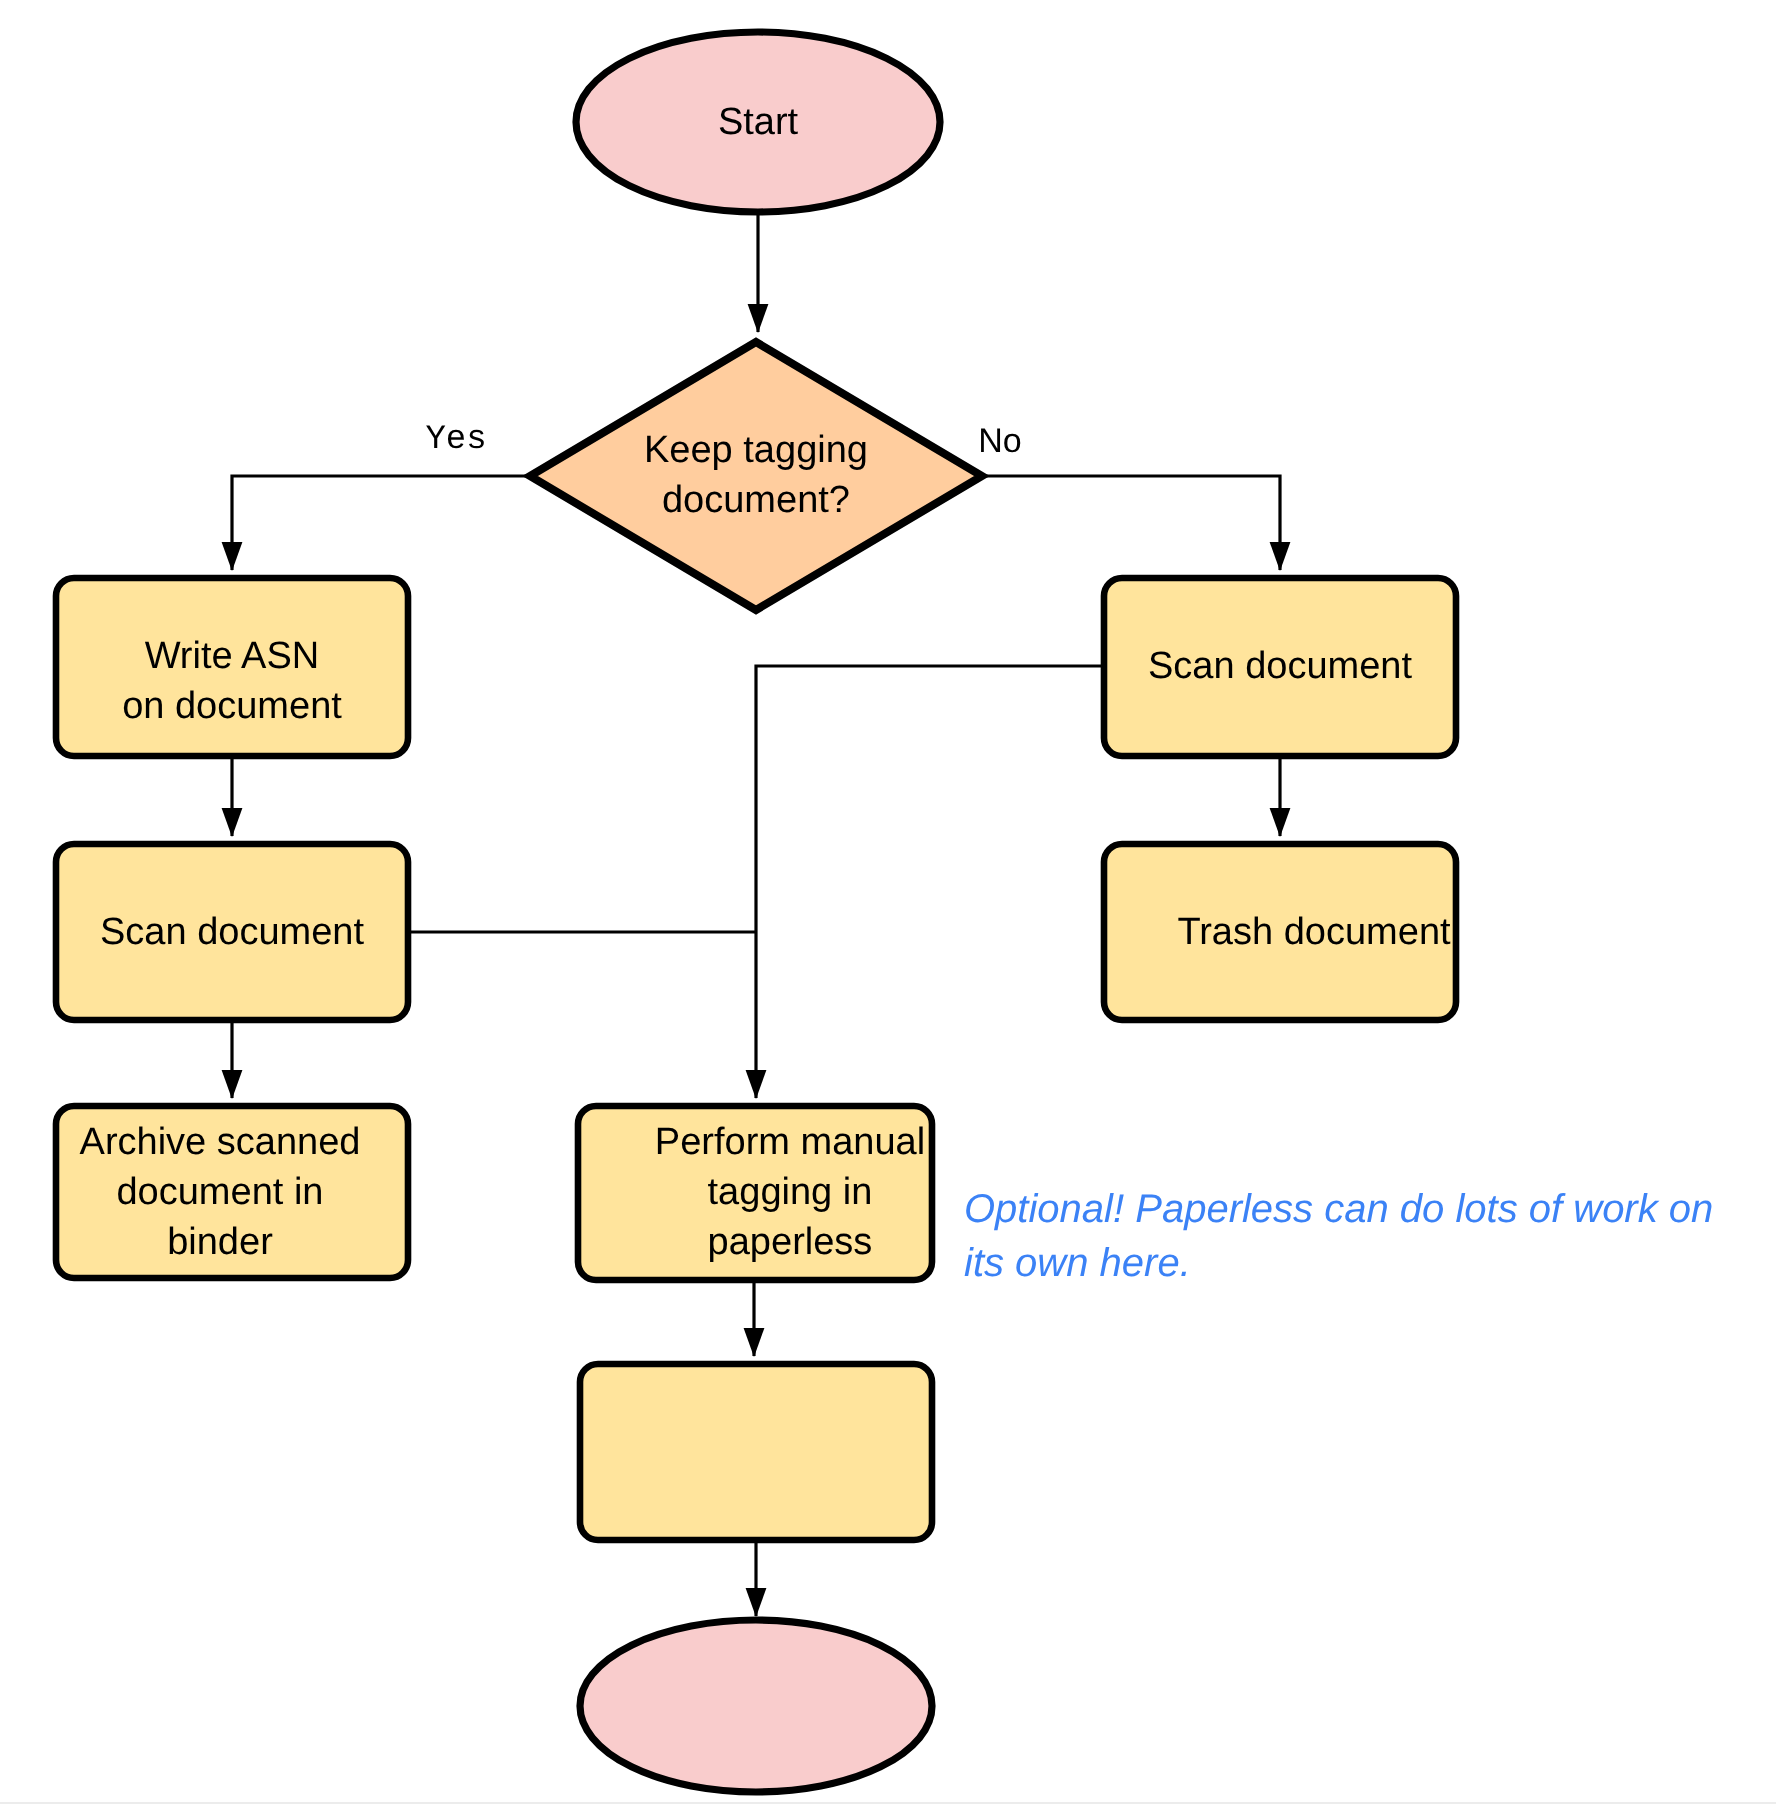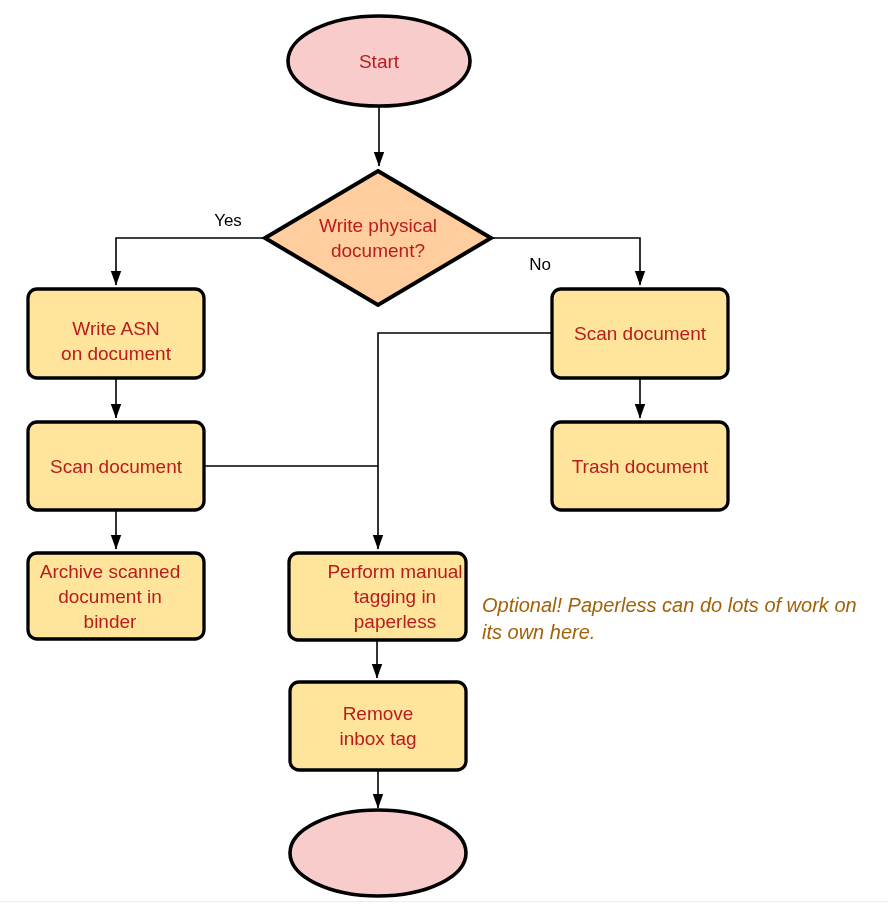--- a/index.html
+++ b/index.html
@@ -32,40 +32,40 @@
   .shape.oval   { stroke-width: 3.6; }
   .shape.diam   { stroke-width: 4;   }
   .label {
     position: absolute;
     display: flex;
     align-items: center;
     justify-content: center;
     text-align: center;
     font-size: 19px;
     line-height: 25px;
-    color: #b91c1c;
+    color: #000000;
     white-space: pre-line;
     pointer-events: none;
   }
   .edge-label {
     position: absolute;
     font-size: 17px;
     line-height: 24px;
     color: #000000;
     text-align: center;
   }
   .note {
     position: absolute;
     left: 482px;
     top: 592px;
     width: 406px;
     font-size: 20px;
     line-height: 27px;
     font-style: italic;
-    color: #a16207;
+    color: #3b82f6;
     white-space: pre-line;
     text-align: left;
   }
   .page-line {
     position: absolute;
     left: 0;
     top: 901px;
     width: 888px;
     height: 1px;
     background: #ececec;
@@ -114,46 +114,44 @@
       <rect class="shape rect" x="289" y="553" width="177" height="87" rx="9" ry="9" fill="#ffe49c"></rect>
 
       <rect class="shape rect" x="290" y="682" width="176" height="88" rx="9" ry="9" fill="#ffe49c"></rect>
 
       <ellipse class="shape oval" cx="378" cy="853" rx="88" ry="43" fill="#f9cccc"></ellipse>
     </g>
   </svg>
 
   <div class="label" style="left:288px; top:16px;  width:182px; height:90px;">Start</div>
 
-  <div class="label" style="left:276px; top:198px; width:204px; height:80px;">Write physical
+  <div class="label" style="left:276px; top:198px; width:204px; height:80px;">Keep tagging
 document?</div>
 
   <div class="label" style="left:28px;  top:289px; width:176px; height:103px;">Write ASN
 on document</div>
 
   <div class="label" style="left:28px;  top:422px; width:176px; height:88px;">Scan document</div>
 
   <div class="label" style="left:28px;  top:553px; width:164px; height:86px;">Archive scanned
 document in
 binder</div>
 
   <div class="label" style="left:552px; top:289px; width:176px; height:89px;">Scan document</div>
 
-  <div class="label" style="left:552px; top:422px; width:176px; height:88px;">Trash document</div>
+  <div class="label" style="left:552px; top:422px; width:176px; height:88px;padding-left:17px;">Trash document</div>
 
   <div class="label" style="left:289px; top:553px; width:212px; height:87px;">Perform manual
 tagging in
 paperless</div>
 
-  <div class="label" style="left:290px; top:682px; width:176px; height:88px;">Remove
-inbox tag</div>
 
 
-  <div class="edge-label" style="left:202px; top:209px; width:52px;">Yes</div>
+  <div class="edge-label" style="left:202px; top:209px; width:52px;font-family:Liberation Mono, monospace;">Yes</div>
 
-  <div class="edge-label" style="left:514px; top:209px; width:52px;margin-top:44px;">No</div>
+  <div class="edge-label" style="left:474px; top:209px; width:52px;">No</div>
 
   <div class="note">Optional! Paperless can do lots of work on
 its own here.</div>
 
   <div class="page-line"></div>
 
 </div>
 
 </body></html>

